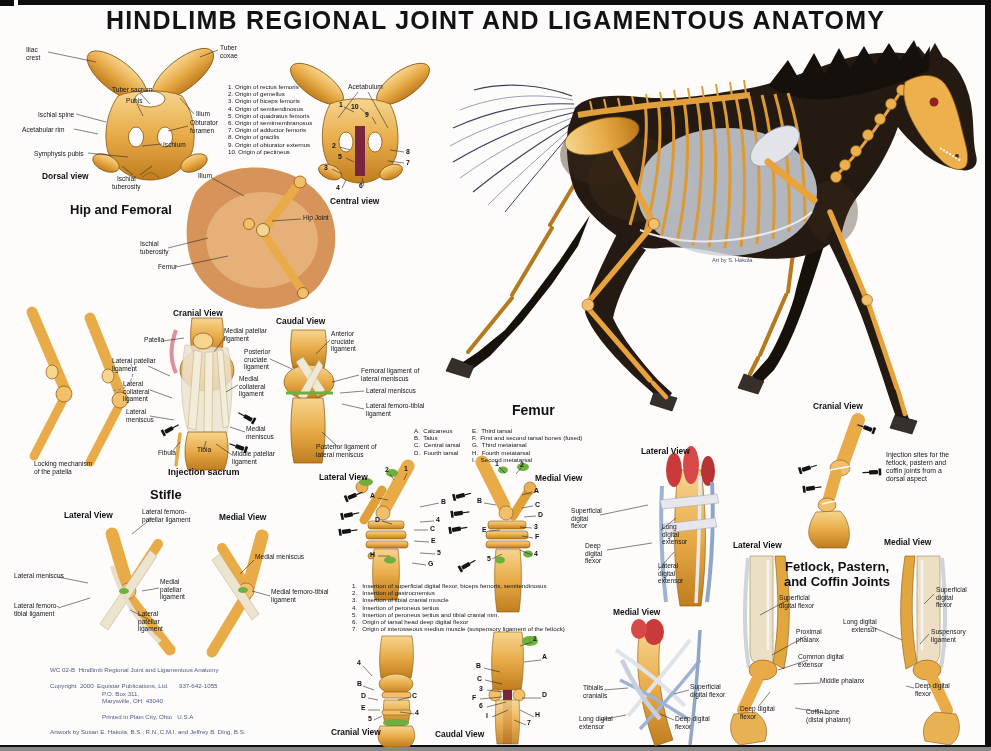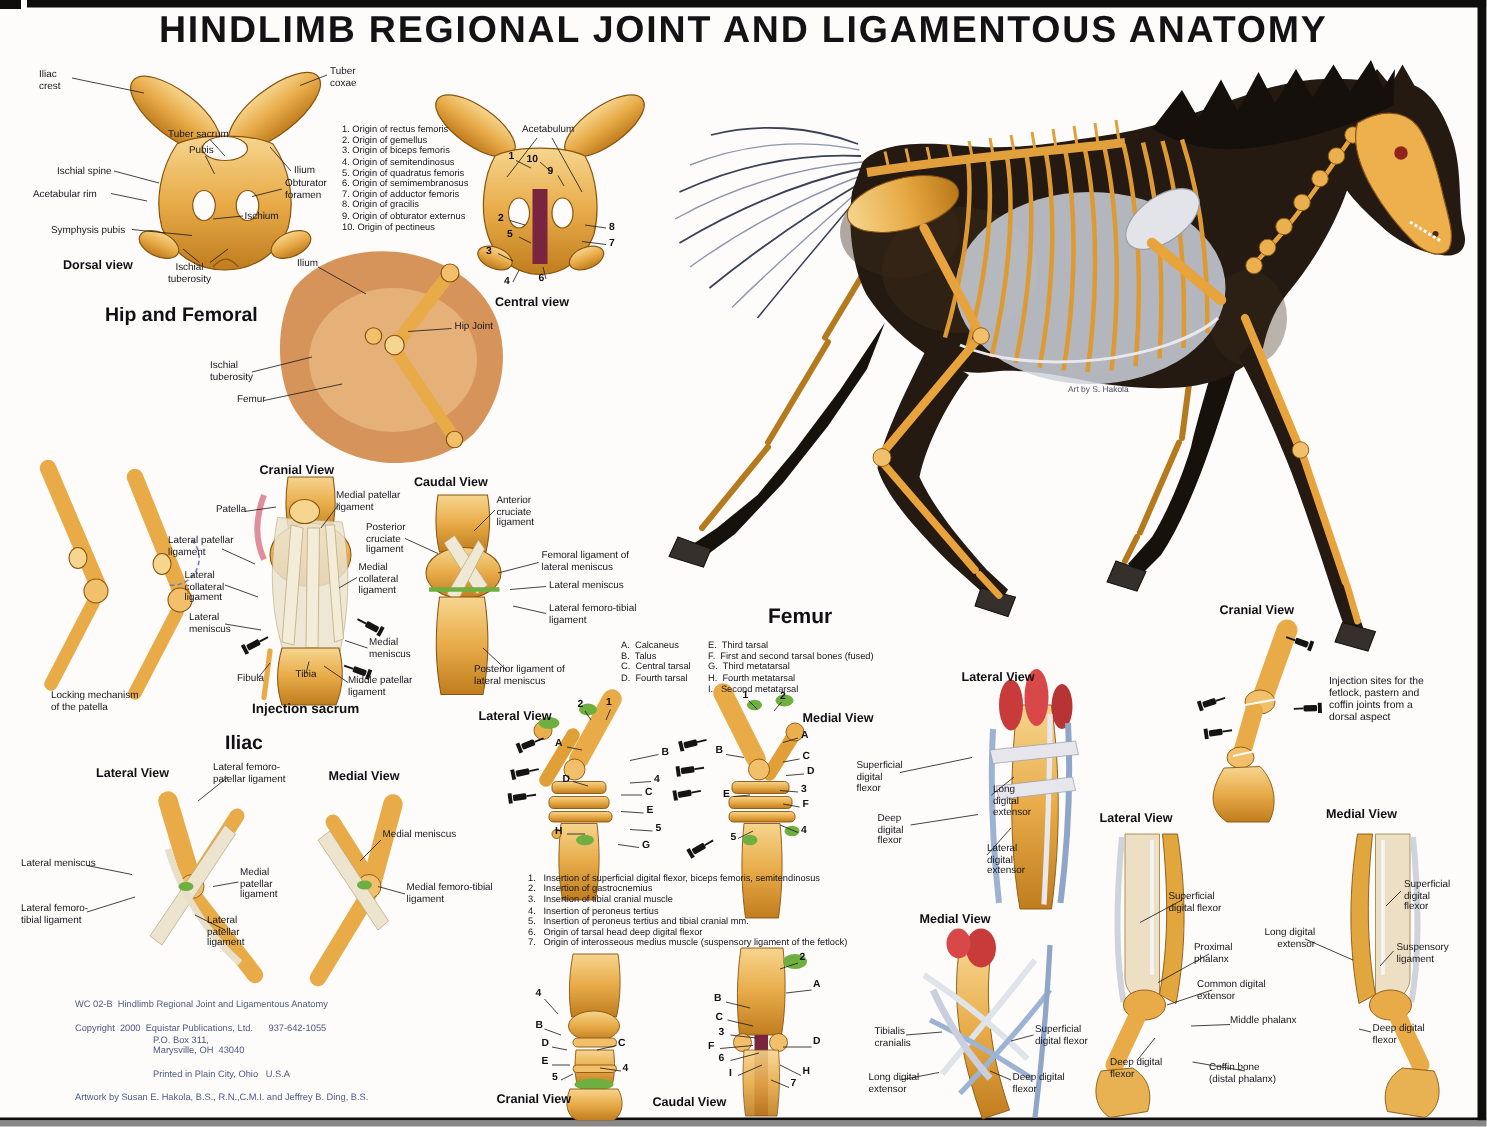--- a/index.html
+++ b/index.html
@@ -456,21 +456,21 @@
   <div class="lb" style="left:361px;top:367px">Femoral ligament of
 lateral meniscus</div>
   <div class="lb" style="left:366px;top:387px">Lateral meniscus</div>
   <div class="lb" style="left:366px;top:402px">Lateral femoro-tibial
 ligament</div>
   <div class="lb" style="left:316px;top:443px">Posterior ligament of
 lateral meniscus</div>
   <div class="lb" style="left:34px;top:460px">Locking mechanism
 of the patella</div>
 
-  <div class="sec" style="left:150px;top:487px;font-size:13px">Iliac</div>
+  <div class="sec" style="left:150px;top:487px;font-size:13px">Stifle</div>
   <div class="lb b" style="left:64px;top:511px">Lateral View</div>
   <div class="lb" style="left:142px;top:508px">Lateral femoro-
 patellar ligament</div>
   <div class="lb b" style="left:219px;top:513px">Medial View</div>
   <div class="lb" style="left:14px;top:572px">Lateral meniscus</div>
   <div class="lb" style="left:14px;top:602px">Lateral femoro-
 tibial ligament</div>
   <div class="lb" style="left:160px;top:578px">Medial
 patellar
 ligament</div>
@@ -547,20 +547,22 @@
 extensor</div>
 
   <div class="lb b" style="left:813px;top:402px">Cranial View</div>
   <div class="lb" style="left:886px;top:451px;font-size:6.9px">Injection sites for the
 fetlock, pastern and
 coffin joints from a
 dorsal aspect</div>
 
   <div class="lb b" style="left:733px;top:541px">Lateral View</div>
   <div class="lb b" style="left:884px;top:538px">Medial View</div>
+  <div class="sec ctr" style="left:762px;top:560px;width:150px;font-size:13px;line-height:1.12">Fetlock, Pastern,
+and Coffin Joints</div>
   <div class="lb" style="left:779px;top:594px">Superficial
 digital flexor</div>
   <div class="lb" style="left:936px;top:586px">Superficial
 digital
 flexor</div>
   <div class="lb rt" style="left:843px;top:618px">Long digital
 extensor</div>
   <div class="lb" style="left:931px;top:628px">Suspensory
 ligament</div>
   <div class="lb" style="left:796px;top:628px">Proximal

